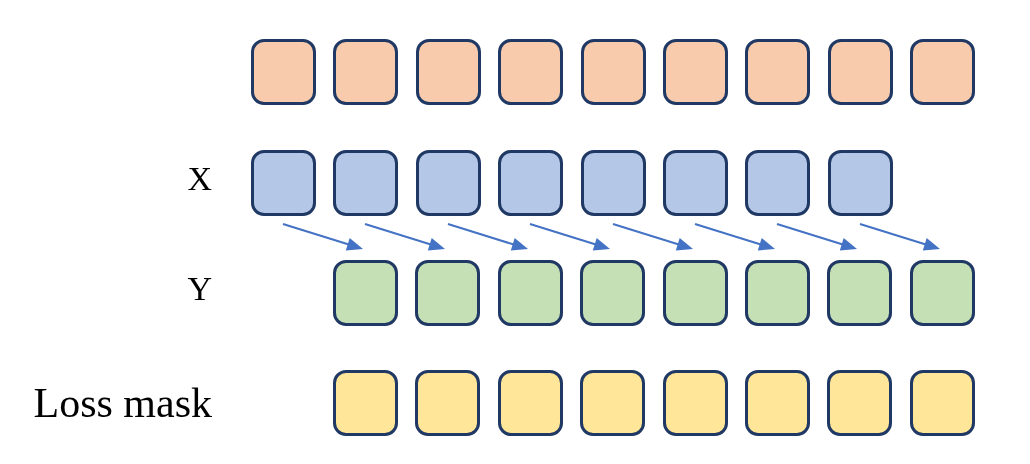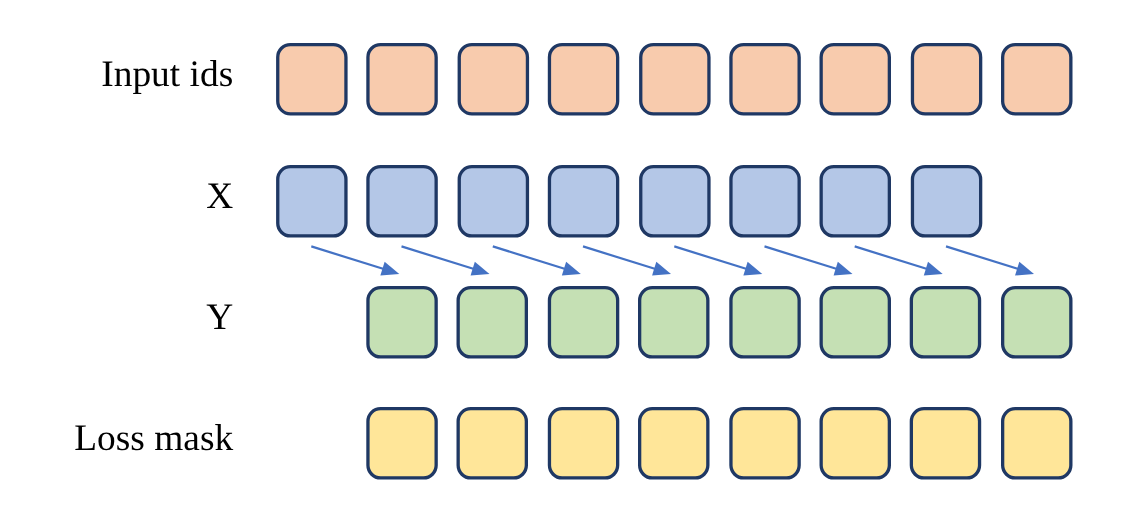--- a/index.html
+++ b/index.html
@@ -74,21 +74,20 @@
       </g>
       <g>
         <line x1="777" y1="224" x2="843.6372803075095" y2="244.82415009609676" stroke="#4472C4" stroke-width="2" stroke-linecap="butt"></line>
         <polygon points="857,249 839.7895328960558,250.43171996705254 843.6671078068232,238.02348025259718" fill="#4472C4"></polygon>
       </g>
       <g>
         <line x1="860" y1="224" x2="926.6372803075095" y2="244.82415009609676" stroke="#4472C4" stroke-width="2" stroke-linecap="butt"></line>
         <polygon points="940,249 922.7895328960558,250.43171996705254 926.6671078068232,238.02348025259718" fill="#4472C4"></polygon>
       </g>
     </svg>
-<div class="row-label" style="right: 818px; top: 50.92px; font-size: 34px; color: rgb(0, 0, 0);">Input ids</div>
     <div class="cell" style="left: 251px; top: 39px; width: 65px; height: 66px; background: rgb(248, 203, 173); border-color: rgb(31, 56, 100); border-width: 3px; border-radius: 13px;"></div>
     <div class="cell" style="left: 333px; top: 39px; width: 65px; height: 66px; background: rgb(248, 203, 173); border-color: rgb(31, 56, 100); border-width: 3px; border-radius: 13px;"></div>
     <div class="cell" style="left: 416px; top: 39px; width: 65px; height: 66px; background: rgb(248, 203, 173); border-color: rgb(31, 56, 100); border-width: 3px; border-radius: 13px;"></div>
     <div class="cell" style="left: 498px; top: 39px; width: 65px; height: 66px; background: rgb(248, 203, 173); border-color: rgb(31, 56, 100); border-width: 3px; border-radius: 13px;"></div>
     <div class="cell" style="left: 581px; top: 39px; width: 65px; height: 66px; background: rgb(248, 203, 173); border-color: rgb(31, 56, 100); border-width: 3px; border-radius: 13px;"></div>
     <div class="cell" style="left: 663px; top: 39px; width: 65px; height: 66px; background: rgb(248, 203, 173); border-color: rgb(31, 56, 100); border-width: 3px; border-radius: 13px;"></div>
     <div class="cell" style="left: 745px; top: 39px; width: 65px; height: 66px; background: rgb(248, 203, 173); border-color: rgb(31, 56, 100); border-width: 3px; border-radius: 13px;"></div>
     <div class="cell" style="left: 828px; top: 39px; width: 65px; height: 66px; background: rgb(248, 203, 173); border-color: rgb(31, 56, 100); border-width: 3px; border-radius: 13px;"></div>
     <div class="cell" style="left: 910px; top: 39px; width: 65px; height: 66px; background: rgb(248, 203, 173); border-color: rgb(31, 56, 100); border-width: 3px; border-radius: 13px;"></div>
     <div class="row-label" style="right: 818px; top: 161.92px; font-size: 34px; color: rgb(0, 0, 0);">X</div>
@@ -102,21 +101,21 @@
     <div class="cell" style="left: 828px; top: 150px; width: 65px; height: 66px; background: rgb(180, 199, 231); border-color: rgb(31, 56, 100); border-width: 3px; border-radius: 13px;"></div>
     <div class="row-label" style="right: 818px; top: 271.92px; font-size: 34px; color: rgb(0, 0, 0);">Y</div>
     <div class="cell" style="left: 333px; top: 260px; width: 65px; height: 66px; background: rgb(197, 224, 180); border-color: rgb(31, 56, 100); border-width: 3px; border-radius: 13px;"></div>
     <div class="cell" style="left: 415px; top: 260px; width: 65px; height: 66px; background: rgb(197, 224, 180); border-color: rgb(31, 56, 100); border-width: 3px; border-radius: 13px;"></div>
     <div class="cell" style="left: 498px; top: 260px; width: 65px; height: 66px; background: rgb(197, 224, 180); border-color: rgb(31, 56, 100); border-width: 3px; border-radius: 13px;"></div>
     <div class="cell" style="left: 580px; top: 260px; width: 65px; height: 66px; background: rgb(197, 224, 180); border-color: rgb(31, 56, 100); border-width: 3px; border-radius: 13px;"></div>
     <div class="cell" style="left: 663px; top: 260px; width: 65px; height: 66px; background: rgb(197, 224, 180); border-color: rgb(31, 56, 100); border-width: 3px; border-radius: 13px;"></div>
     <div class="cell" style="left: 745px; top: 260px; width: 65px; height: 66px; background: rgb(197, 224, 180); border-color: rgb(31, 56, 100); border-width: 3px; border-radius: 13px;"></div>
     <div class="cell" style="left: 827px; top: 260px; width: 65px; height: 66px; background: rgb(197, 224, 180); border-color: rgb(31, 56, 100); border-width: 3px; border-radius: 13px;"></div>
     <div class="cell" style="left: 910px; top: 260px; width: 65px; height: 66px; background: rgb(197, 224, 180); border-color: rgb(31, 56, 100); border-width: 3px; border-radius: 13px;"></div>
-    <div class="row-label" style="right: 818px; top: 381.92px; font-size: 34px; color: rgb(0, 0, 0);">Loss mask</div>
+    <div class="row-label" style="right: 818px; top: 381.92px; font-size: 42px; color: rgb(0, 0, 0);">Loss mask</div>
     <div class="cell" style="left: 333px; top: 370px; width: 65px; height: 66px; background: rgb(255, 230, 153); border-color: rgb(31, 56, 100); border-width: 3px; border-radius: 13px;"></div>
     <div class="cell" style="left: 415px; top: 370px; width: 65px; height: 66px; background: rgb(255, 230, 153); border-color: rgb(31, 56, 100); border-width: 3px; border-radius: 13px;"></div>
     <div class="cell" style="left: 498px; top: 370px; width: 65px; height: 66px; background: rgb(255, 230, 153); border-color: rgb(31, 56, 100); border-width: 3px; border-radius: 13px;"></div>
     <div class="cell" style="left: 580px; top: 370px; width: 65px; height: 66px; background: rgb(255, 230, 153); border-color: rgb(31, 56, 100); border-width: 3px; border-radius: 13px;"></div>
     <div class="cell" style="left: 663px; top: 370px; width: 65px; height: 66px; background: rgb(255, 230, 153); border-color: rgb(31, 56, 100); border-width: 3px; border-radius: 13px;"></div>
     <div class="cell" style="left: 745px; top: 370px; width: 65px; height: 66px; background: rgb(255, 230, 153); border-color: rgb(31, 56, 100); border-width: 3px; border-radius: 13px;"></div>
     <div class="cell" style="left: 827px; top: 370px; width: 65px; height: 66px; background: rgb(255, 230, 153); border-color: rgb(31, 56, 100); border-width: 3px; border-radius: 13px;"></div>
     <div class="cell" style="left: 910px; top: 370px; width: 65px; height: 66px; background: rgb(255, 230, 153); border-color: rgb(31, 56, 100); border-width: 3px; border-radius: 13px;"></div>
   </div>
 

